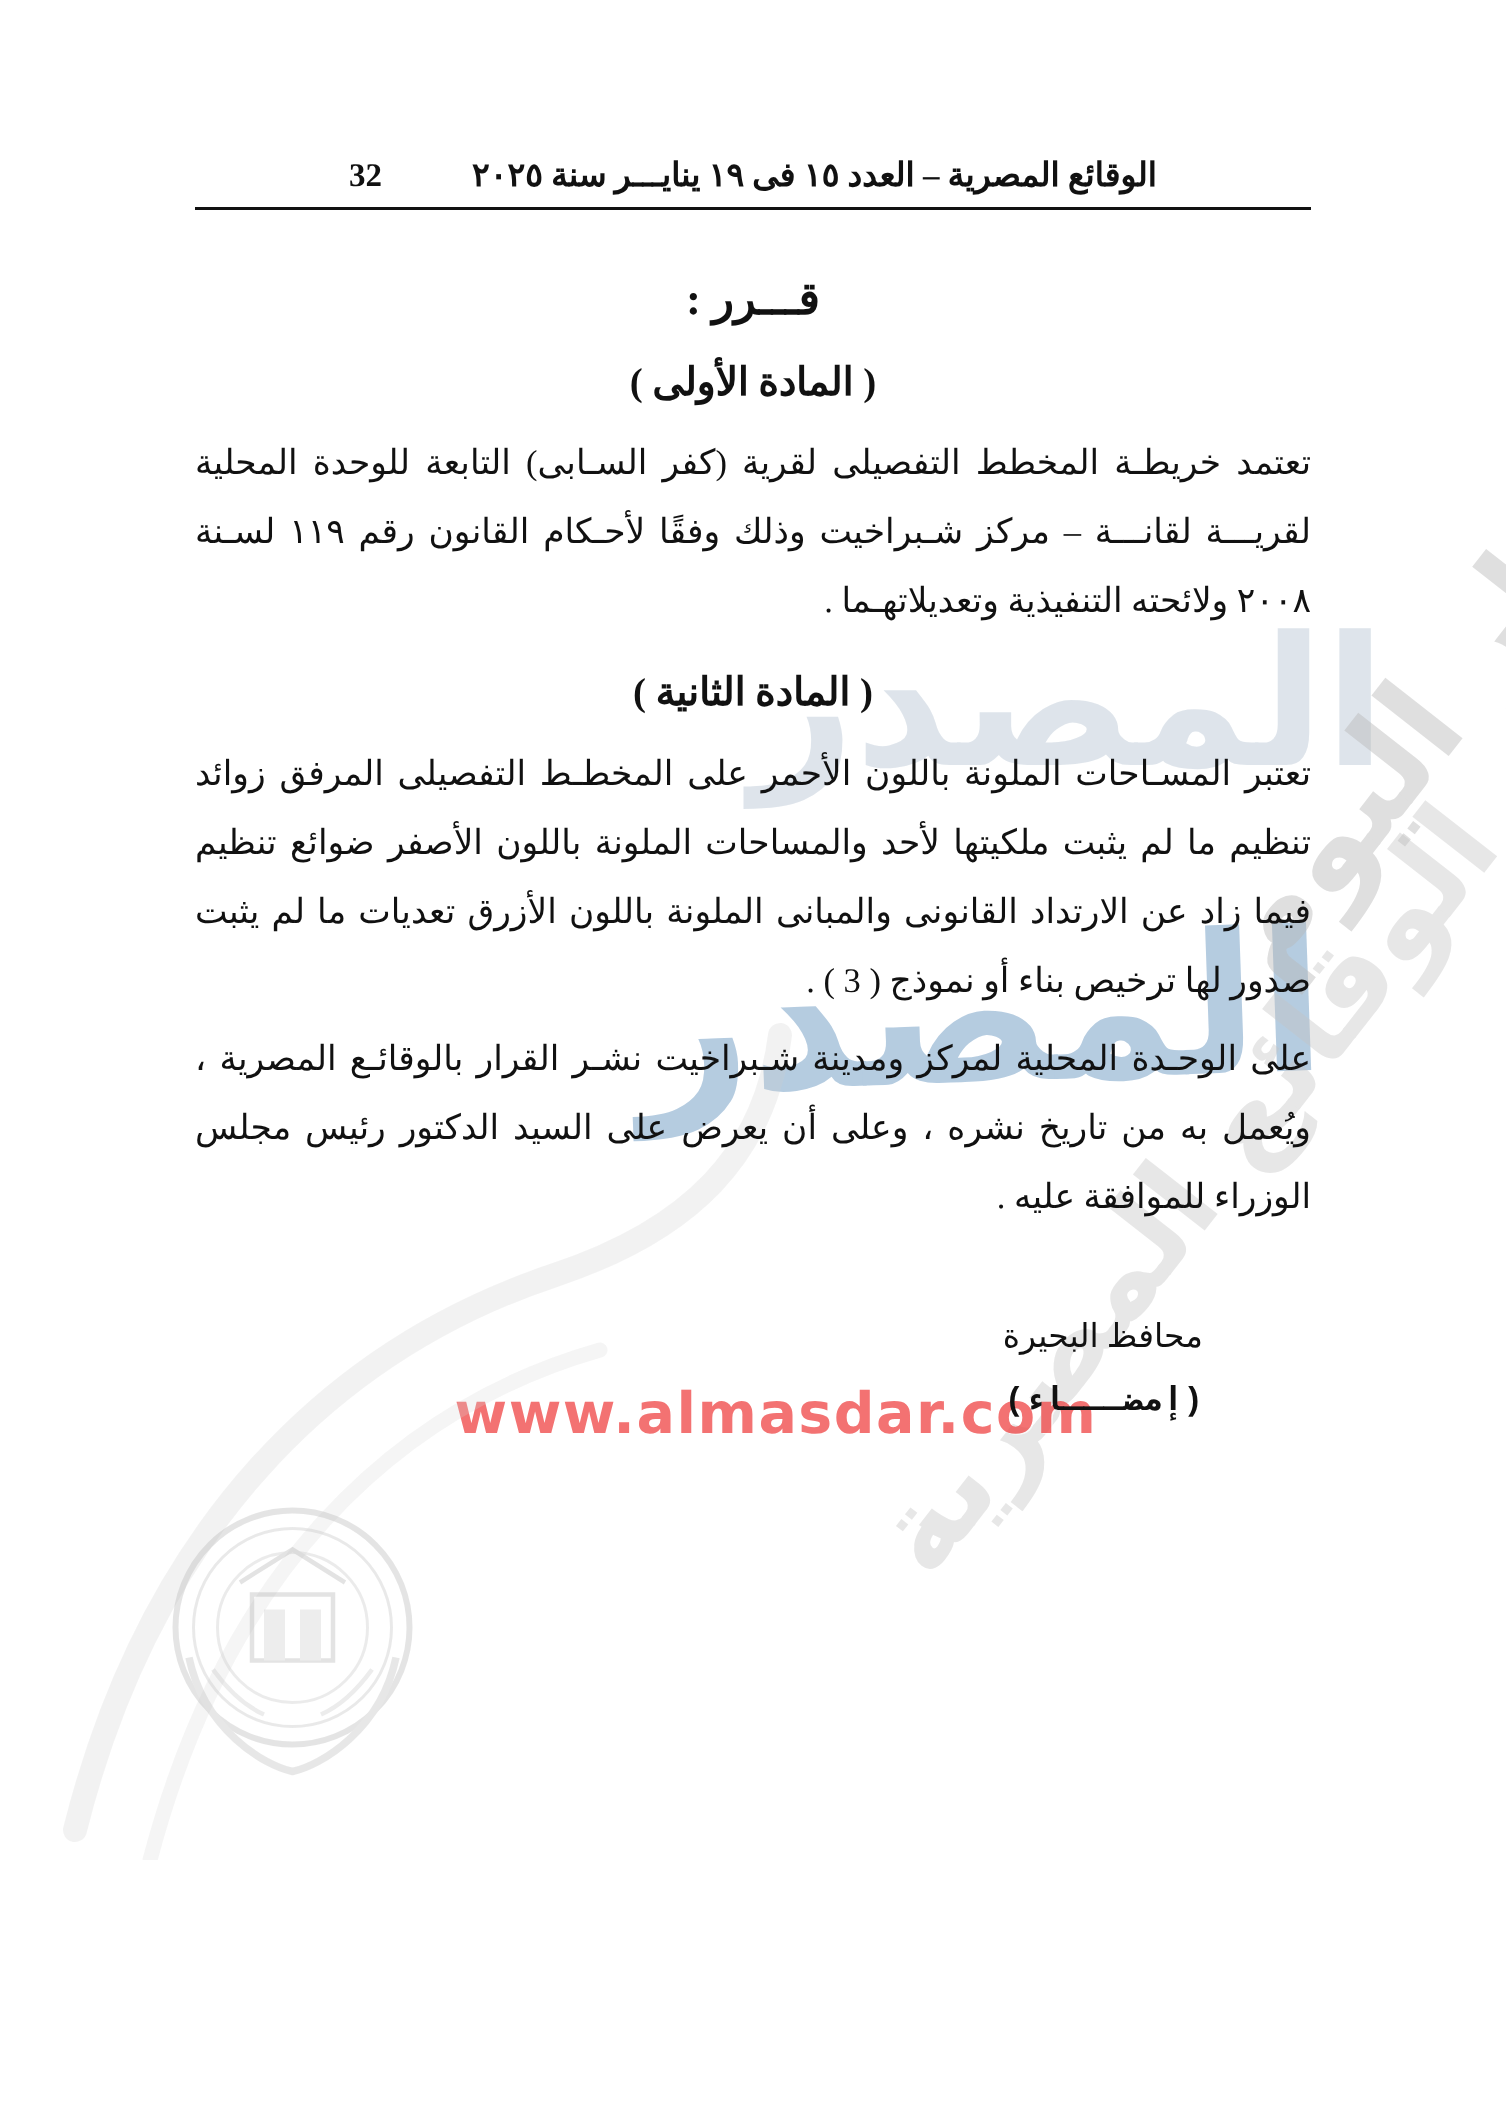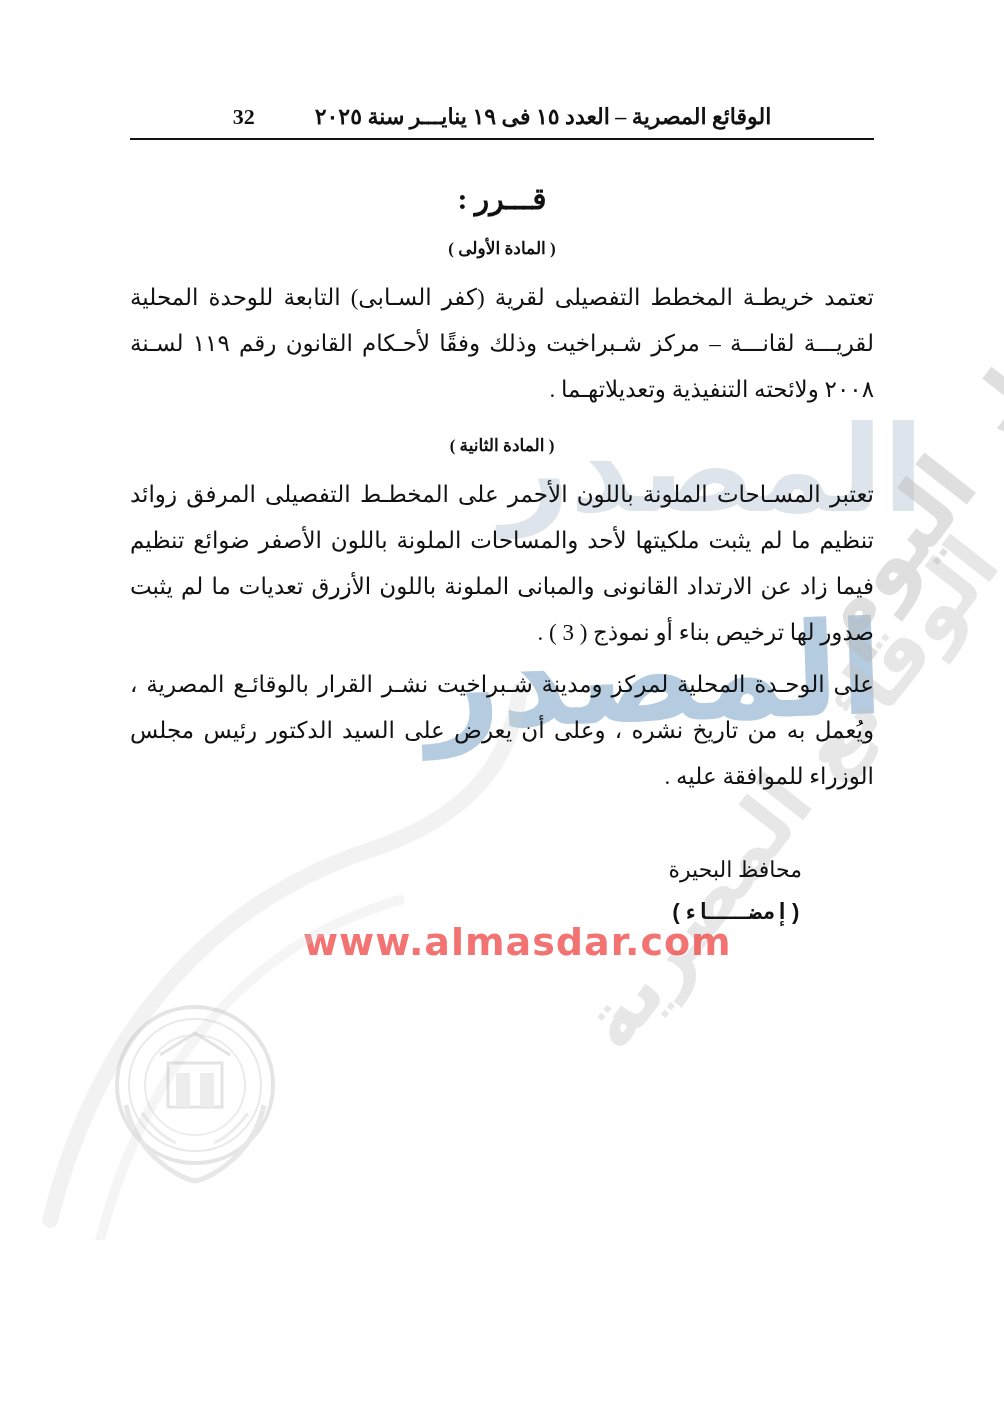--- a/index.html
+++ b/index.html
@@ -140,21 +140,21 @@
   }
   .decree-word {
     text-align: center;
     font-size: 30px;
     font-weight: bold;
     letter-spacing: 1px;
     margin: 6px 0 2px 0;
   }
   .article-title {
     text-align: center;
-    font-size: 17px;
+    font-size: 26px;
     font-weight: bold;
     margin: 22px 0 16px 0;
   }
   .para {
     font-size: 23px;
     line-height: 2.0;
     text-align: justify;
     text-align-last: justify;
     margin: 0 0 6px 0;
   }

